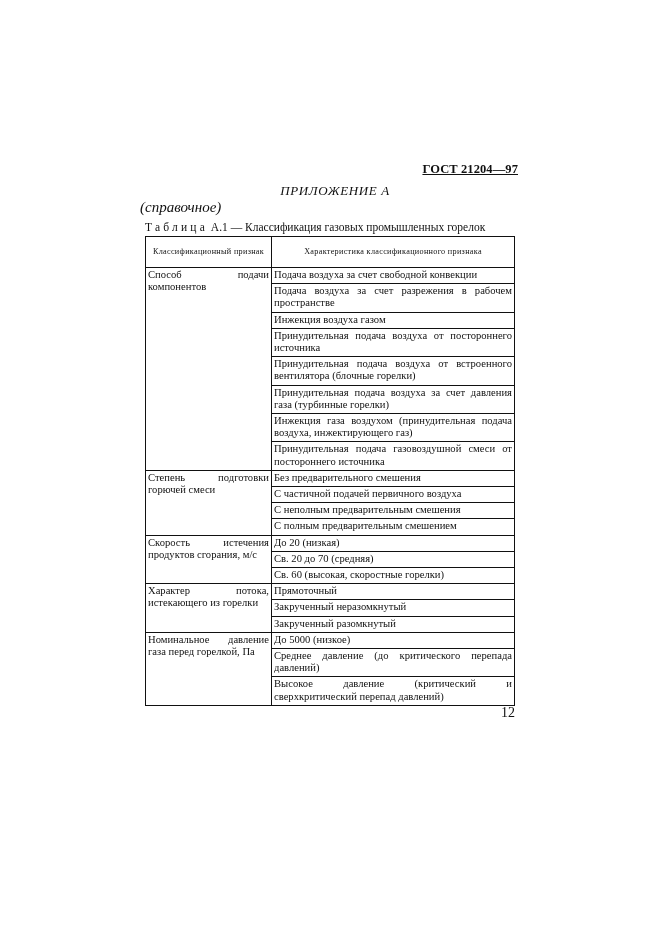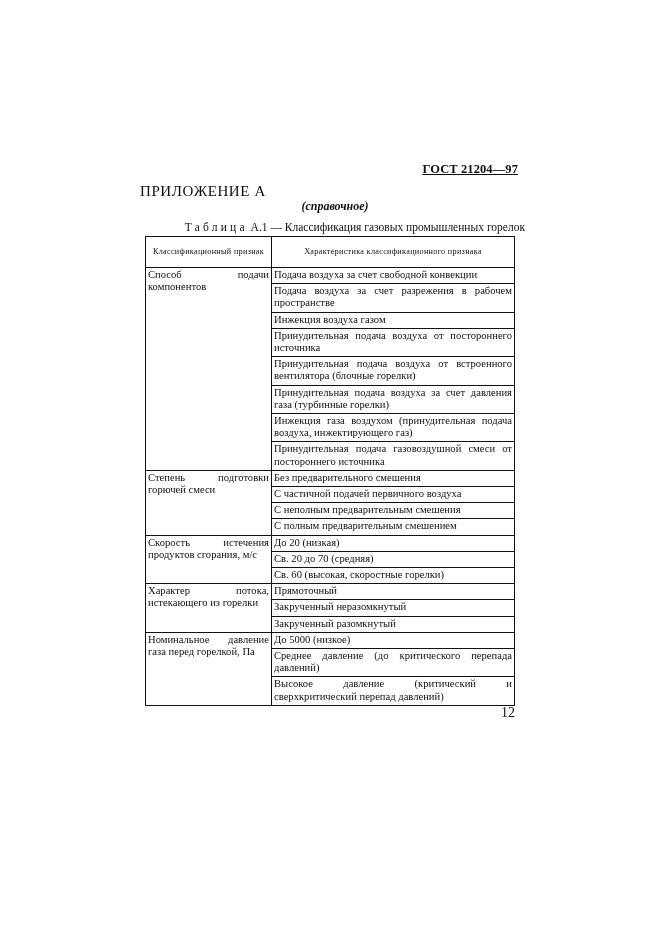--- a/index.html
+++ b/index.html
@@ -5,30 +5,30 @@
   html, body { margin: 0; padding: 0; background: #ffffff; }
   body {
     width: 661px; height: 936px; position: relative; overflow: hidden;
     font-family: "Liberation Serif", "DejaVu Serif", serif; color: #111;
   }
   .doc-code {
     position: absolute; left: 418px; top: 162px; width: 100px; text-align: right;
     font-size: 12.5px; font-weight: bold; letter-spacing: 0.1px; text-decoration: underline;
   }
   .appendix-title {
-    position: absolute; left: 140px; top: 183px; width: 390px; text-align: left;
-    font-size: 15px; letter-spacing: 0.6px;
+    position: absolute; left: 140px; top: 183px; width: 390px; text-align: center;
+    font-size: 13px; font-style: italic; letter-spacing: 0.6px;
   }
   .appendix-sub {
-    position: absolute; left: 140px; top: 199px; width: 390px; text-align: center;
-    font-size: 12px; font-style: italic; font-weight: bold;
+    position: absolute; left: 140px; top: 199px; width: 390px; 
+    font-size: 15px; font-style: italic;
   }
   .table-caption {
     position: absolute; left: 145px; top: 221px; width: 380px;
-    font-size: 11.5px; white-space: nowrap; text-align: right;
+    font-size: 11.5px; white-space: nowrap;
   }
   .table-caption .spaced { letter-spacing: 3.2px; }
   table.main {
     position: absolute; left: 145px; top: 236px; width: 370px;
     border-collapse: collapse; font-size: 10.6px; line-height: 12.2px;
   }
   table.main td, table.main th {
     border: 1.5px solid #111; vertical-align: top; padding: 1px 2px 2px 2px; margin-left: 15px;
   }
   table.main th {

